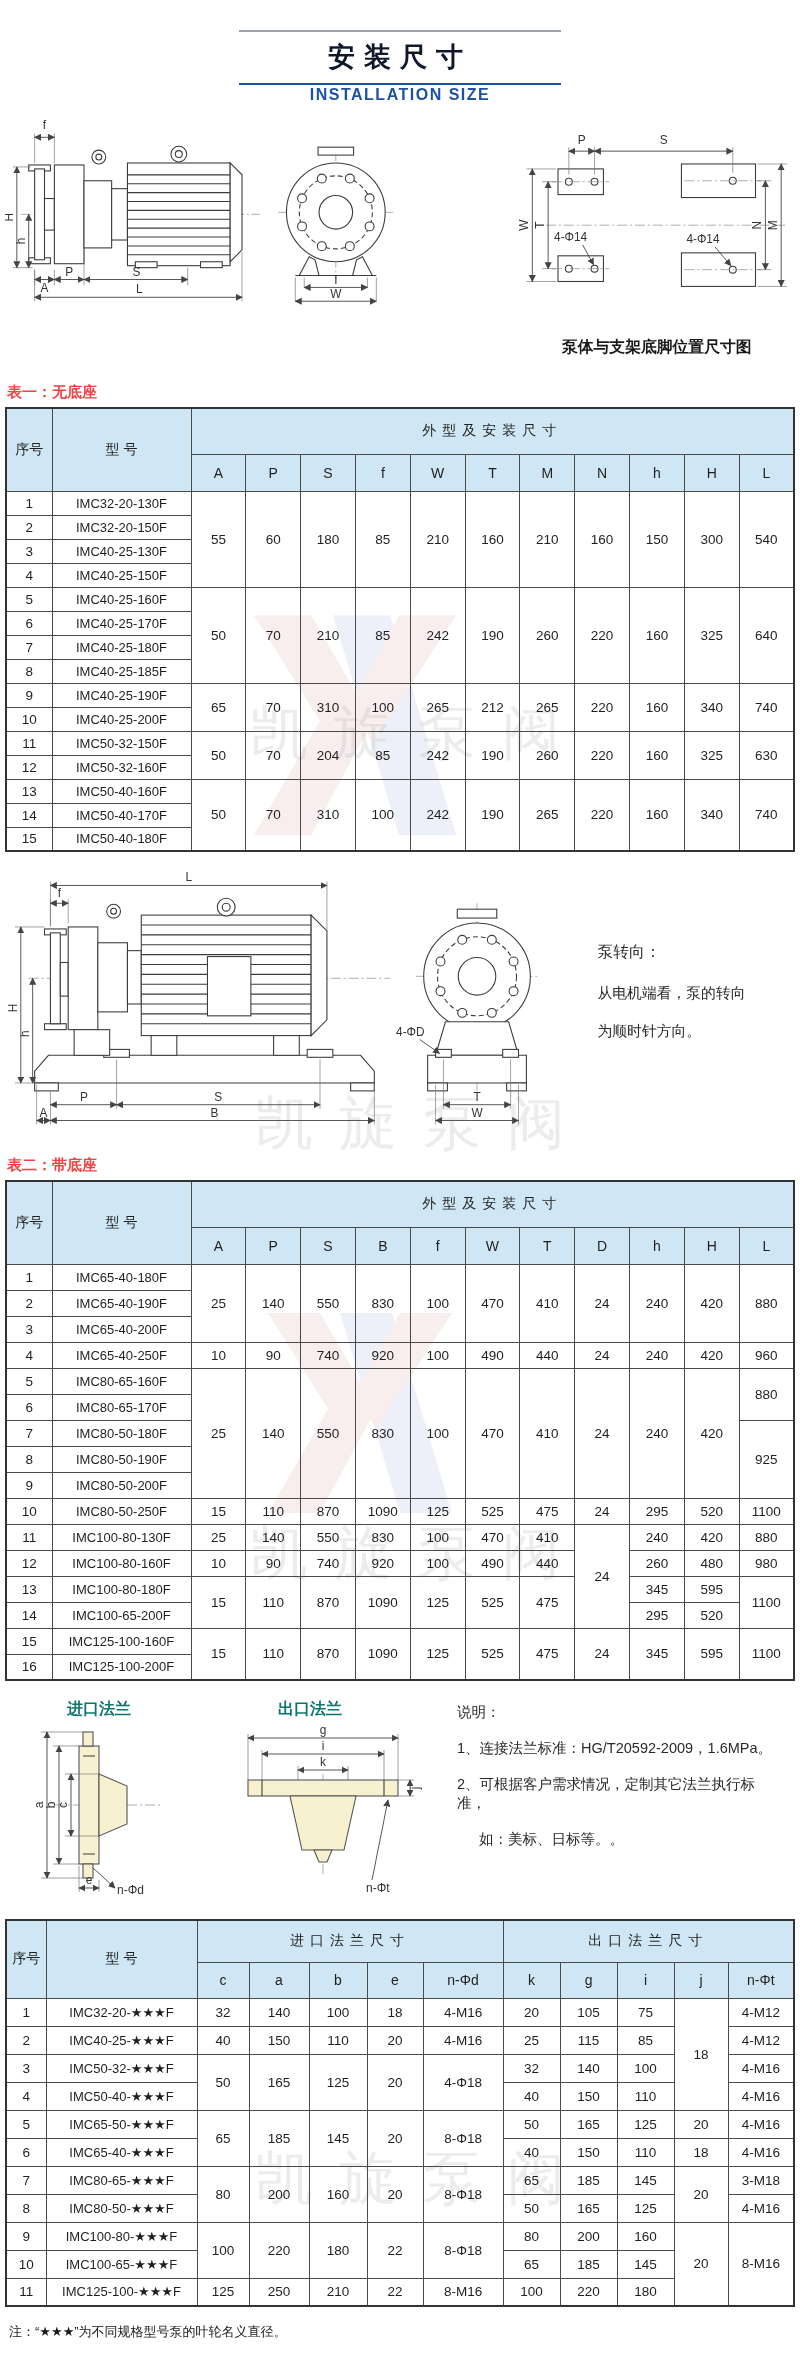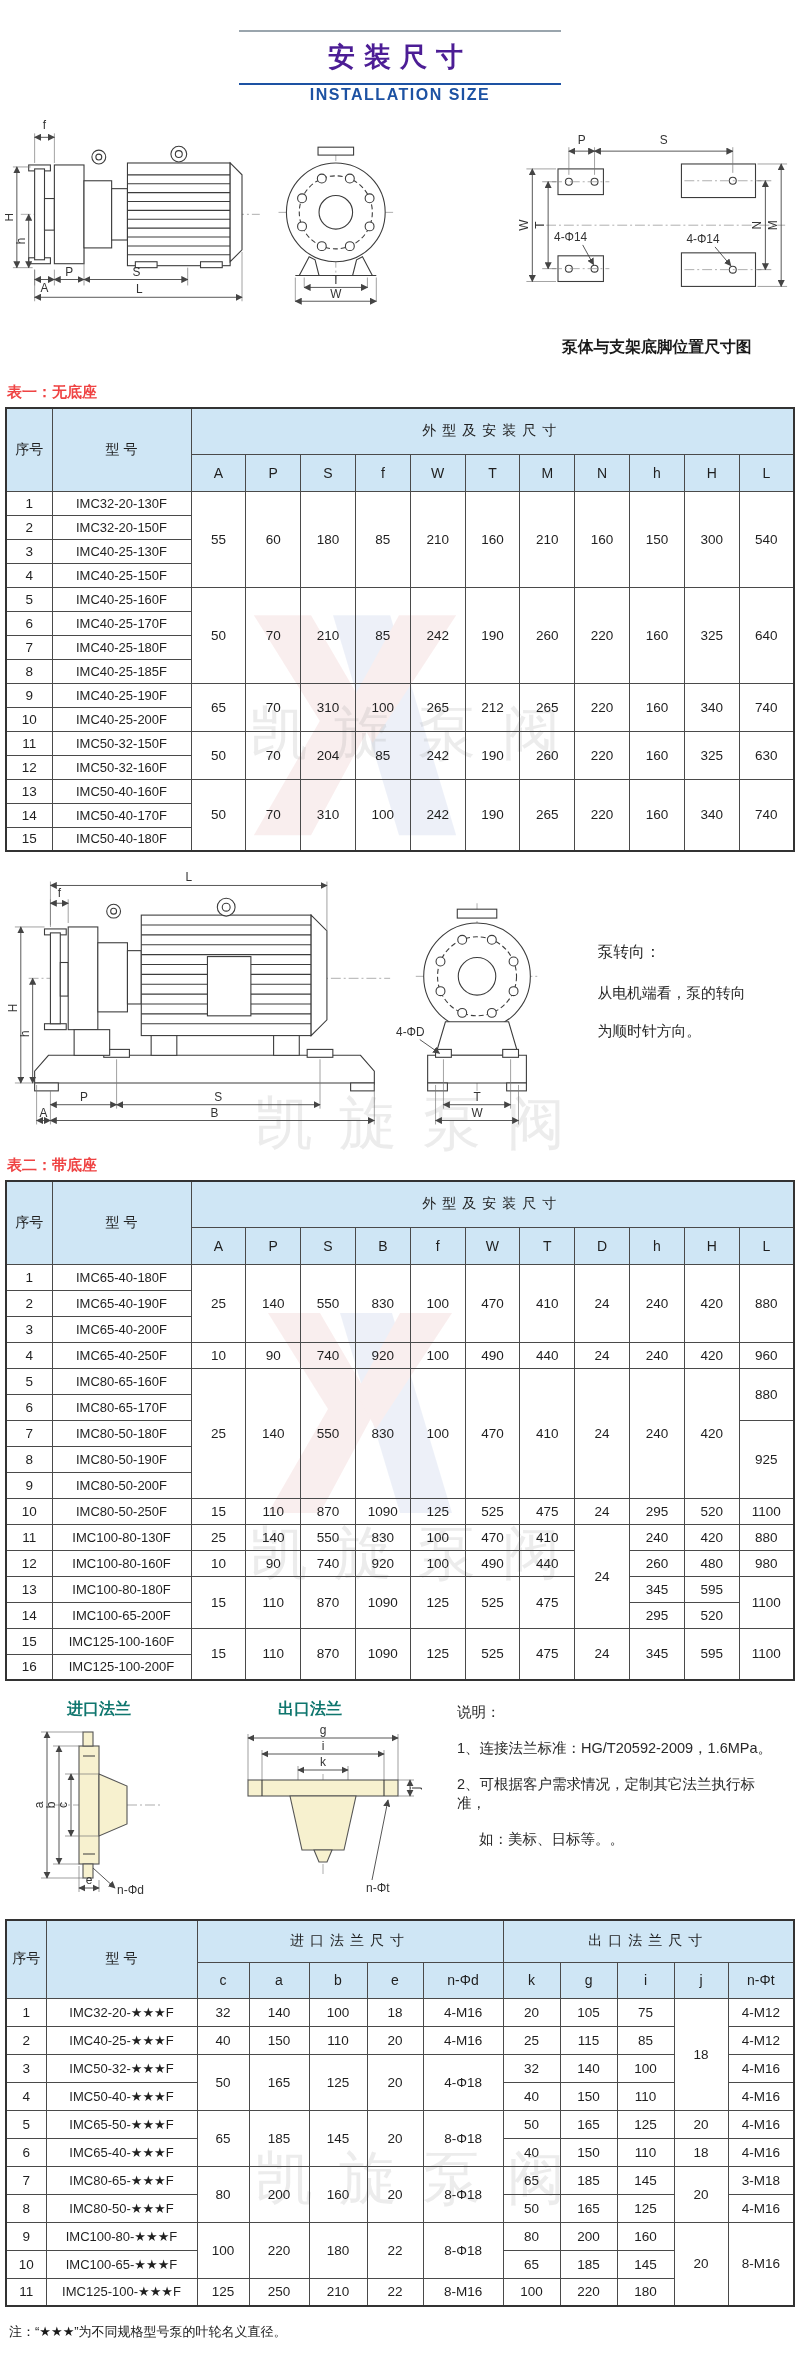--- a/index.html
+++ b/index.html
@@ -7,21 +7,21 @@
         font-family:"Liberation Sans","DejaVu Sans",sans-serif;color:#1f1f1f;}
   .content{position:relative;z-index:1;padding:0 5px;}
   
   .wm{position:absolute;z-index:0;pointer-events:none;}
   .wm-text{position:absolute;z-index:0;pointer-events:none;font-size:58px;letter-spacing:26px;
            color:#9a9a9a;opacity:.18;white-space:nowrap;font-weight:normal;}
   
   .title-block{width:322px;margin:0 auto;text-align:center;padding-top:30px;}
   .rule-top{height:2px;background:#9aa5ad;}
   .rule-bottom{height:2px;background:#1d52a3;}
-  .page-title{font-size:27px;color:#4c1d95;letter-spacing:9px;margin:7px 0 8px;font-weight:bold;}
+  .page-title{font-size:27px;color:#0f172a;letter-spacing:9px;margin:7px 0 8px;font-weight:bold;}
   .subtitle{color:#1d52a3;font-size:16px;letter-spacing:1.5px;margin-top:1px;font-weight:bold;}
   
   svg{display:block;}
   .part{fill:#fff;stroke:#3c3c3c;stroke-width:1.1;}
   .pline{fill:none;stroke:#3c3c3c;stroke-width:1.1;}
   .cl{fill:none;stroke:#8a8a8a;stroke-width:.7;stroke-dasharray:10 3 2 3;}
   .dim{stroke:#444;stroke-width:.9;fill:none;}
   .ext{stroke:#777;stroke-width:.7;fill:none;}
   .dlab{font-size:12px;fill:#333;}
   .cncap{font-size:16px;font-weight:bold;fill:#1a1a1a;}

